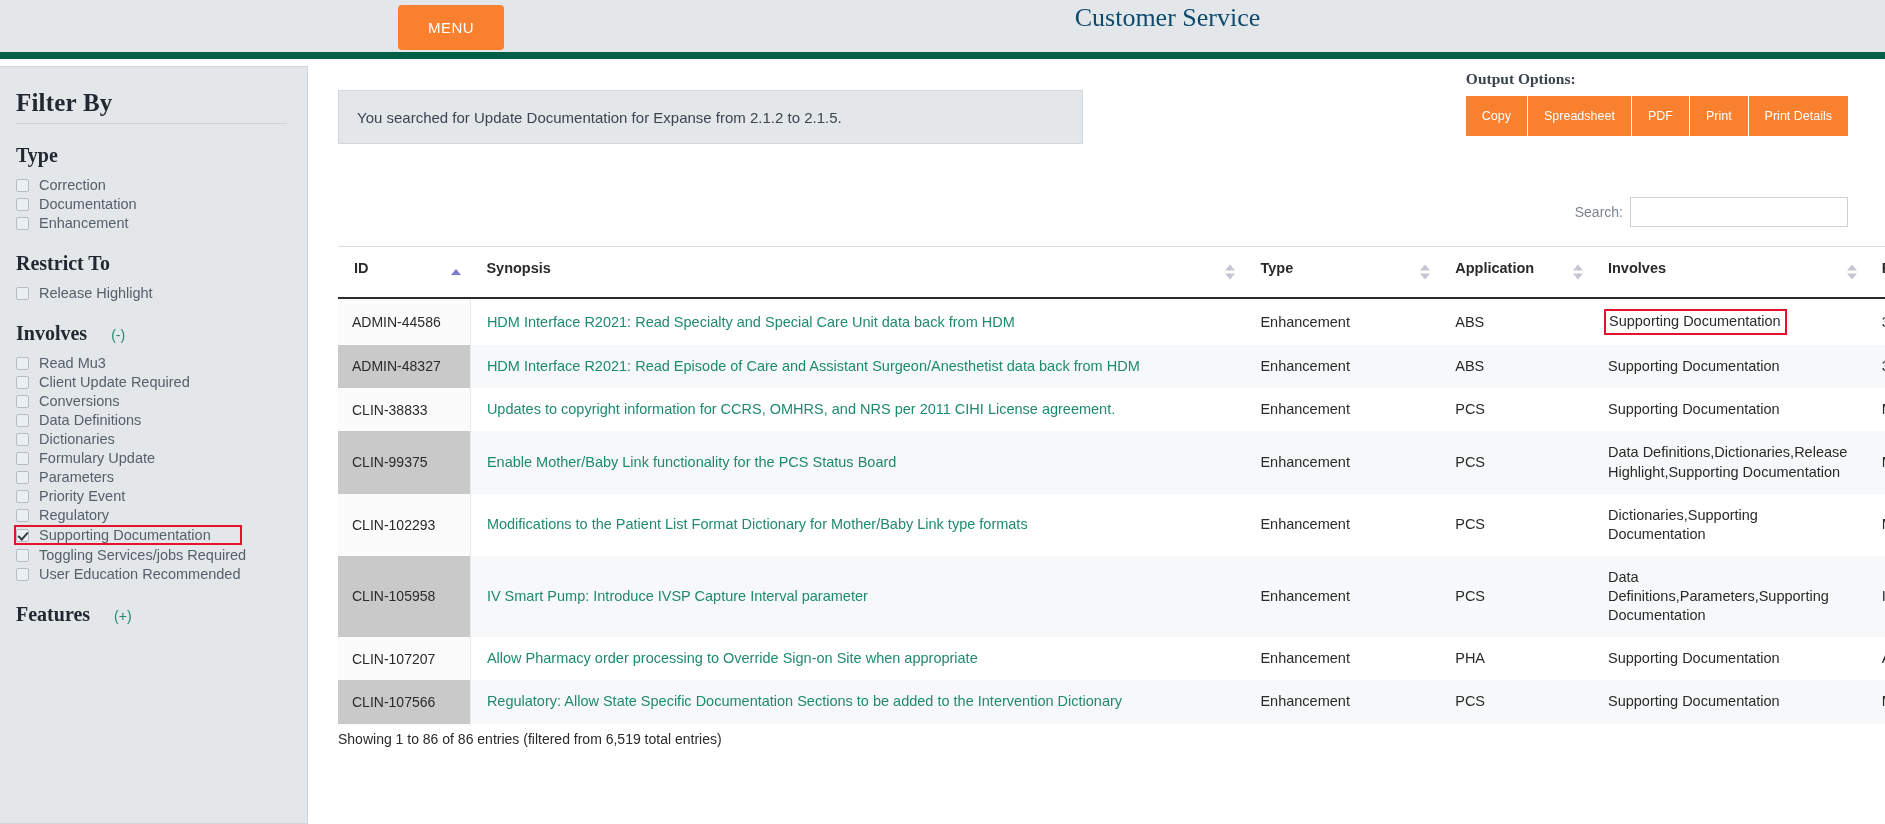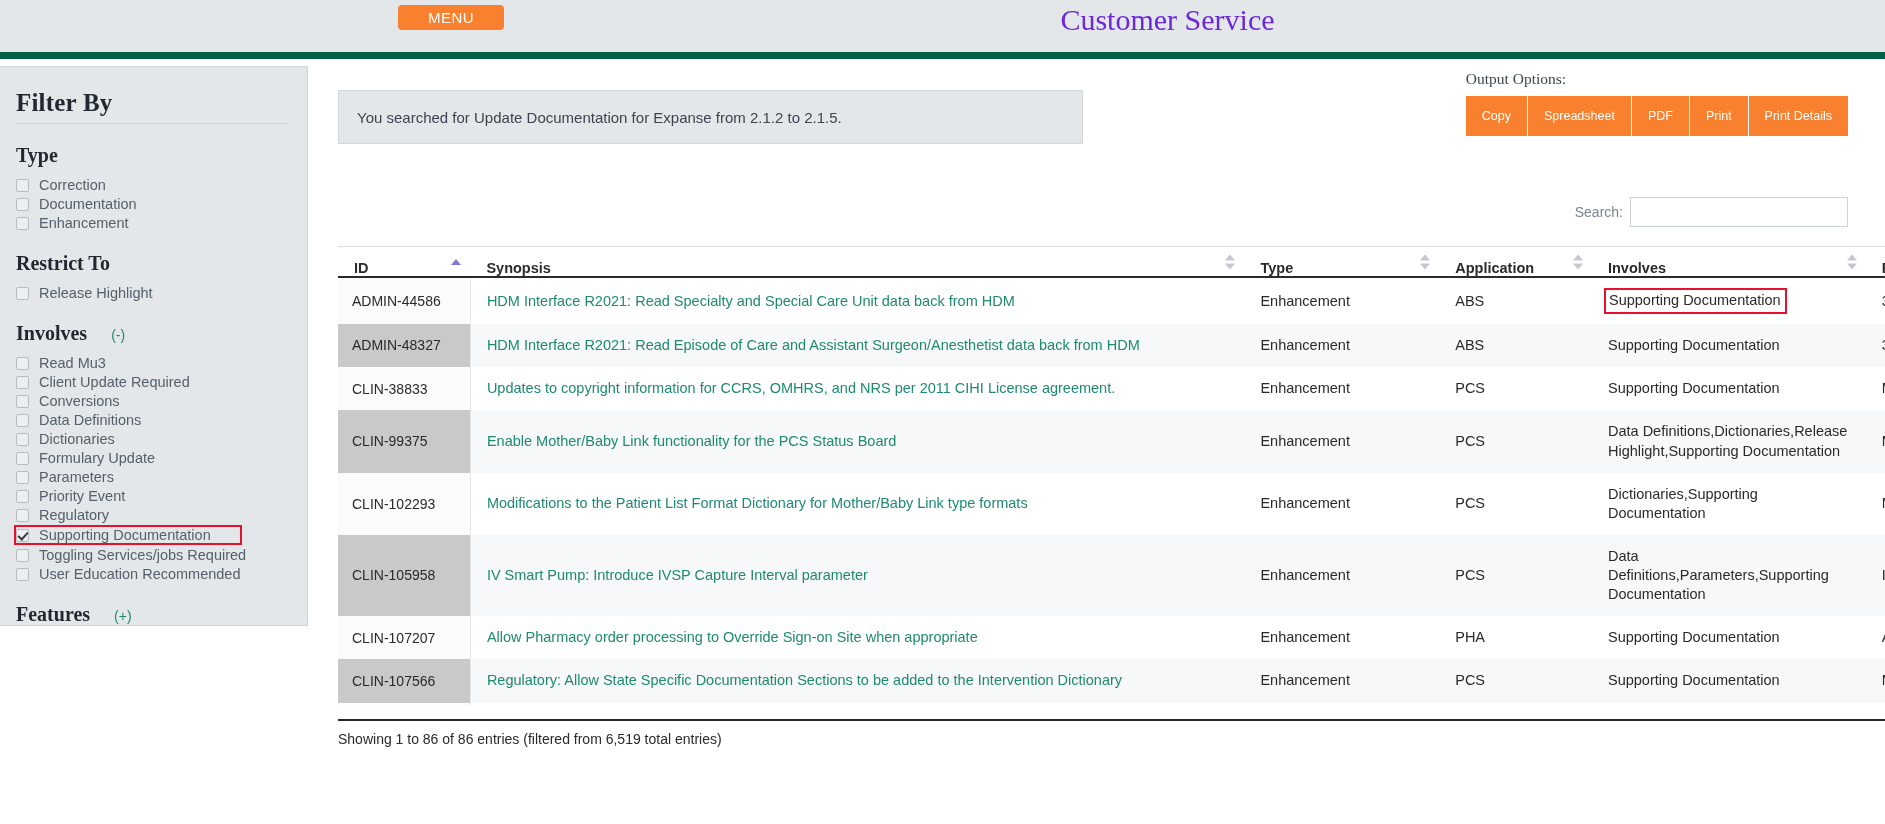--- a/index.html
+++ b/index.html
@@ -12,55 +12,55 @@
   }
   
   .topbar {
     position: relative;
     height: 52px;
     background: #e4e7ea;
   }
   .menu-btn {
     position: absolute;
     left: 398px; top: 5px;
-    width: 106px; height: 25px;
+    width: 106px; height: 45px;
     background: #f8802f;
     color: #ffffff;
     border: none; border-radius: 4px;
     font-size: 15px;
     letter-spacing: .4px;
     cursor: pointer;
     display: flex; align-items: center; justify-content: center;
     font-family: "Liberation Sans", sans-serif;
   }
   .site-title {
     position: absolute;
     left: 0; right: 0; top: 3px;
     text-align: center;
     font-family: "Liberation Serif", serif;
-    font-size: 30px;
-    color: #6d28d9;
+    font-size: 26px;
+    color: #0c4a6e;
     padding-left: 450px;
   }
   .green-rule {
     height: 7px;
     background: #005f47;
   }
   
   .page {
     position: relative;
     width: 1885px;
     height: 765px;
   }
   
   .sidebar {
     position: absolute;
     left: 0; top: 7px;
     width: 308px;
-    height: 560px;
+    height: 758px;
     background: #e4e7ea;
     border: 1px solid #cfd4d9;
     border-left: none;
     padding: 22px 20px 0 14px;
     overflow: hidden;
   }
   .sidebar h2 {
     font-family: "Liberation Serif", serif;
     font-weight: bold;
     font-size: 25px;
@@ -144,21 +144,21 @@
     font-size: 15px;
     color: #3b4450;
   }
   .output-wrap {
     position: absolute;
     right: 37px; top: 4px;
     text-align: right;
   }
   .output-label {
     font-family: "Liberation Serif", serif;
-    font-weight: normal;
+    font-weight: bold;
     font-size: 15.5px;
     color: #3b4450;
     margin-bottom: 8px;
     text-align: left;
   }
   .btn-group { display: flex; }
   .btn-group button {
     background: #f8802f;
     color: #ffffff;
     border: none;
@@ -203,21 +203,21 @@
     table-layout: fixed;
   }
   table.grid thead th {
     border-top: 1px solid #d8dde2;
     border-bottom: 2px solid #2a2a2a;
     background: #ffffff;
     font-size: 14.5px;
     font-weight: bold;
     color: #2a2a2a;
     text-align: left;
-    padding: 13px 14px 0 16px;
+    padding: 13px 14px 21px 16px;
     position: relative;
     cursor: pointer;
     user-select: none;
   }
   .sort-arrows {
     position: absolute;
     right: 9px; top: 50%;
     transform: translateY(-50%);
     display: flex; flex-direction: column;
     gap: 3px;

